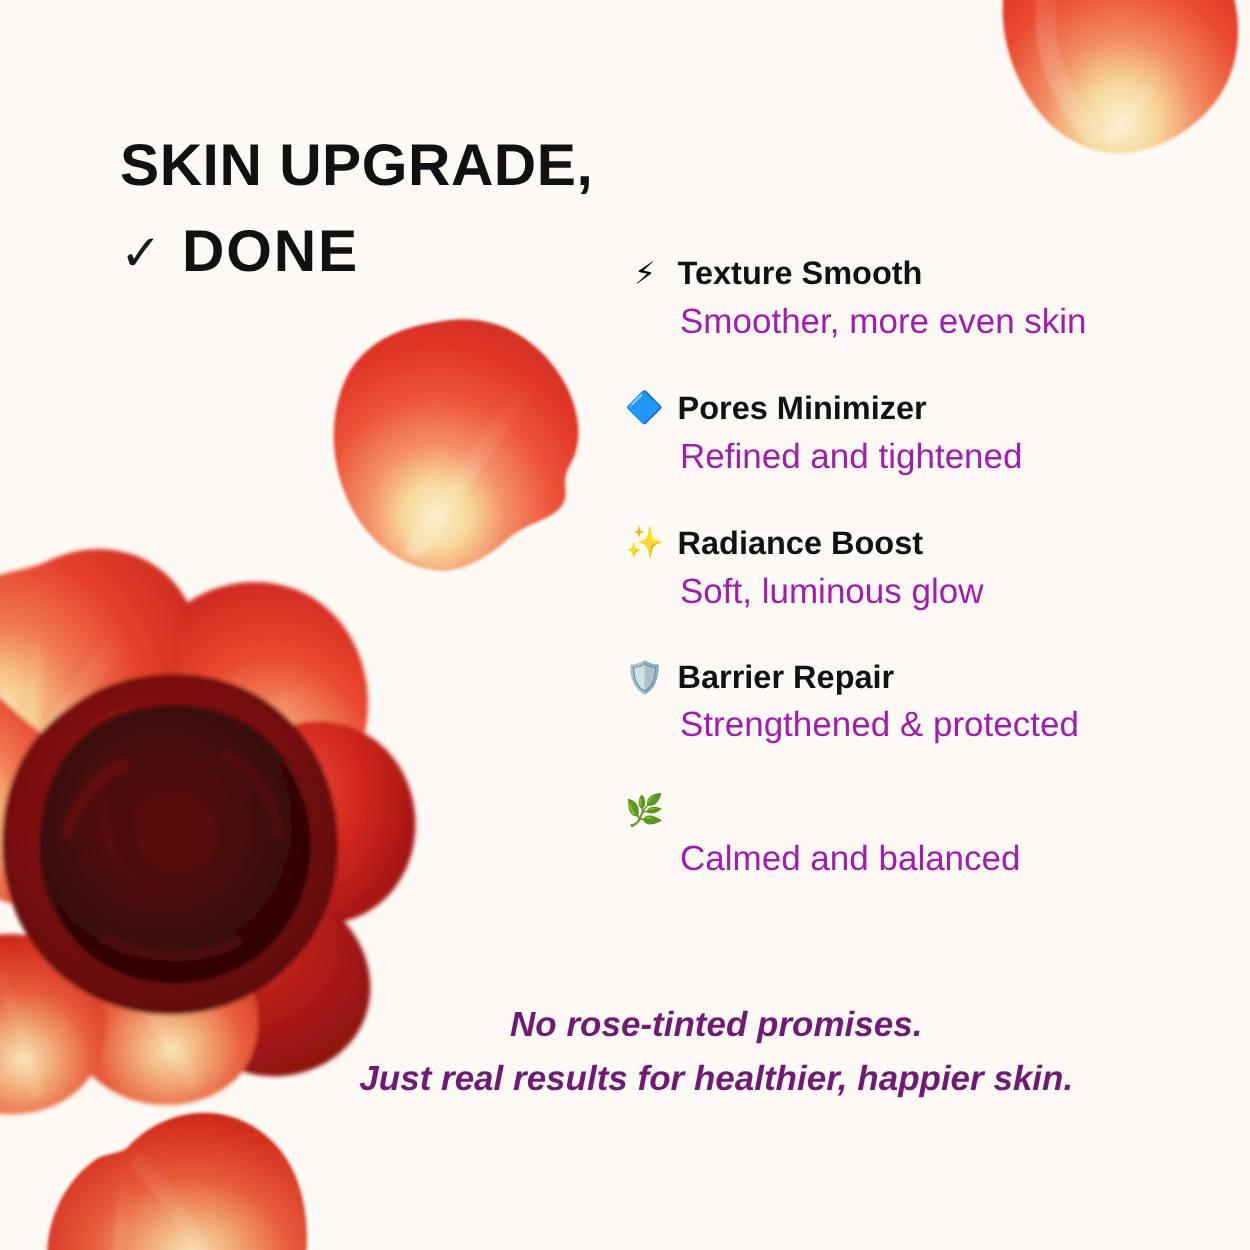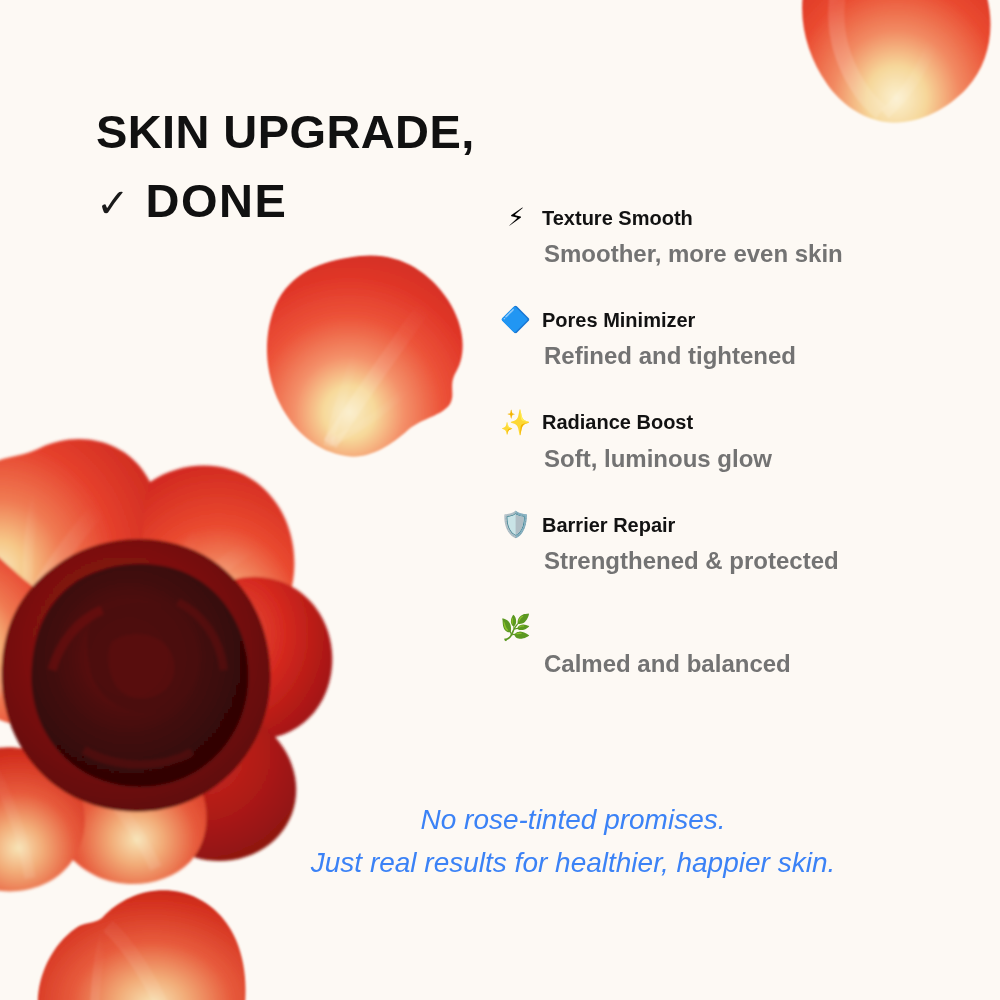--- a/index.html
+++ b/index.html
@@ -92,49 +92,49 @@
   }
   .benefit-icon {
     font-size: 25px;
     line-height: 1;
     width: 32px;
     text-align: center;
     flex: 0 0 32px;
     font-family: "DejaVu Sans", sans-serif;
   }
   .benefit-title {
-    font-size: 20px;
+    font-size: 26px;
     font-weight: 700;
     color: #121212;
     white-space: nowrap;
   }
   .benefit-desc {
     margin: 11px 0 0 44px;
-    font-size: 24px;
-    font-weight: 700;
-    color: #737373;
+    font-size: 28px;
+    font-weight: 400;
+    color: #a21caf;
     line-height: 1.1;
     white-space: nowrap;
   }
 
   
   .tagline {
     position: absolute;
     left: 0;
     right: 0;
     top: 798px;
     z-index: 5;
     text-align: center;
     padding-left: 146px;
   }
   .tagline-line {
     font-size: 28px;
     font-style: italic;
-    font-weight: 400;
-    color: #3b82f6;
+    font-weight: 700;
+    color: #701a75;
     line-height: 1.55;
     white-space: nowrap;
   }
 </style>
 </head>
 <body>
 
 <div id="poster" style="background: rgb(253, 249, 244);">
 
   <div class="floral-layer">

